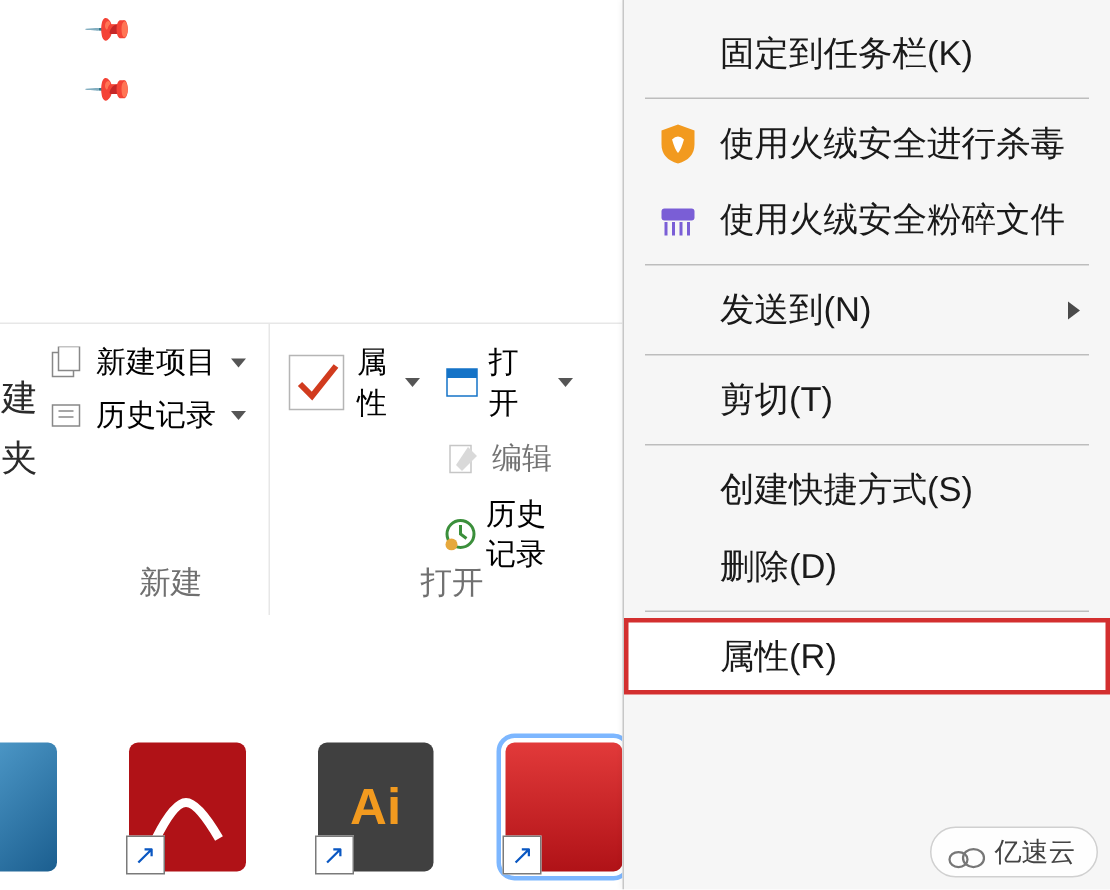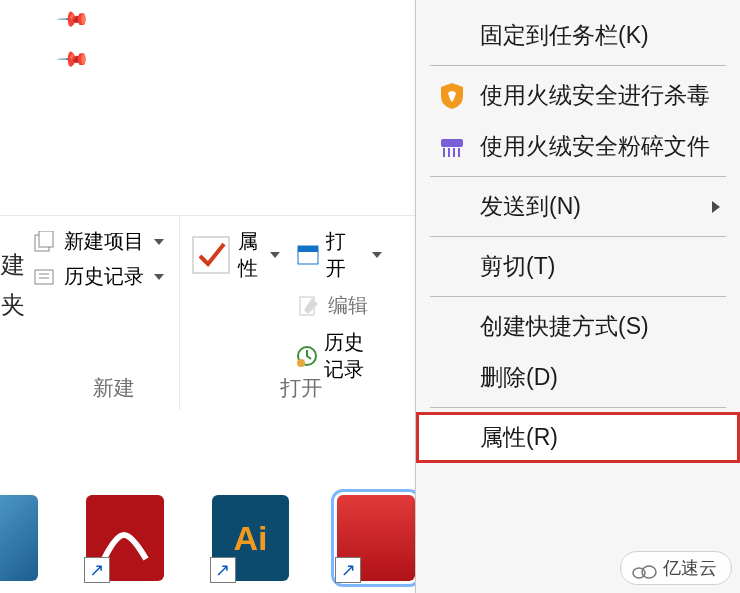--- a/index.html
+++ b/index.html
@@ -273,21 +273,21 @@
 </div>
 
 <div class="desktop-icons">
   <div class="desk-ic" style="background:linear-gradient(135deg,#5aa7d6,#1b5e8f); margin-left:-40px"></div>
   <div class="desk-ic" style="background:#b01217">
     <svg width="62" height="62" viewBox="0 0 62 62">
         <path d="M10 52 Q22 28 30 28 Q38 28 52 52" stroke="#fff" stroke-width="6" fill="none"></path>
       </svg>
     <span class="shortcut-badge">↗</span>
   </div>
-  <div class="desk-ic" style="background:#0c4a6e">
+  <div class="desk-ic" style="background:#404040">
     <span style="color:#f29a1f; font-size:34px; font-weight:700">Ai</span>
     <span class="shortcut-badge">↗</span>
   </div>
   <div class="desk-ic" style="background:linear-gradient(180deg,#e23a3a,#b01217); outline:3px solid #7db7ff; outline-offset:3px">
     <span class="shortcut-badge">↗</span>
   </div>
 </div>
 
 <div class="context-menu">
   <div class="menu-item no-icon-pad">

